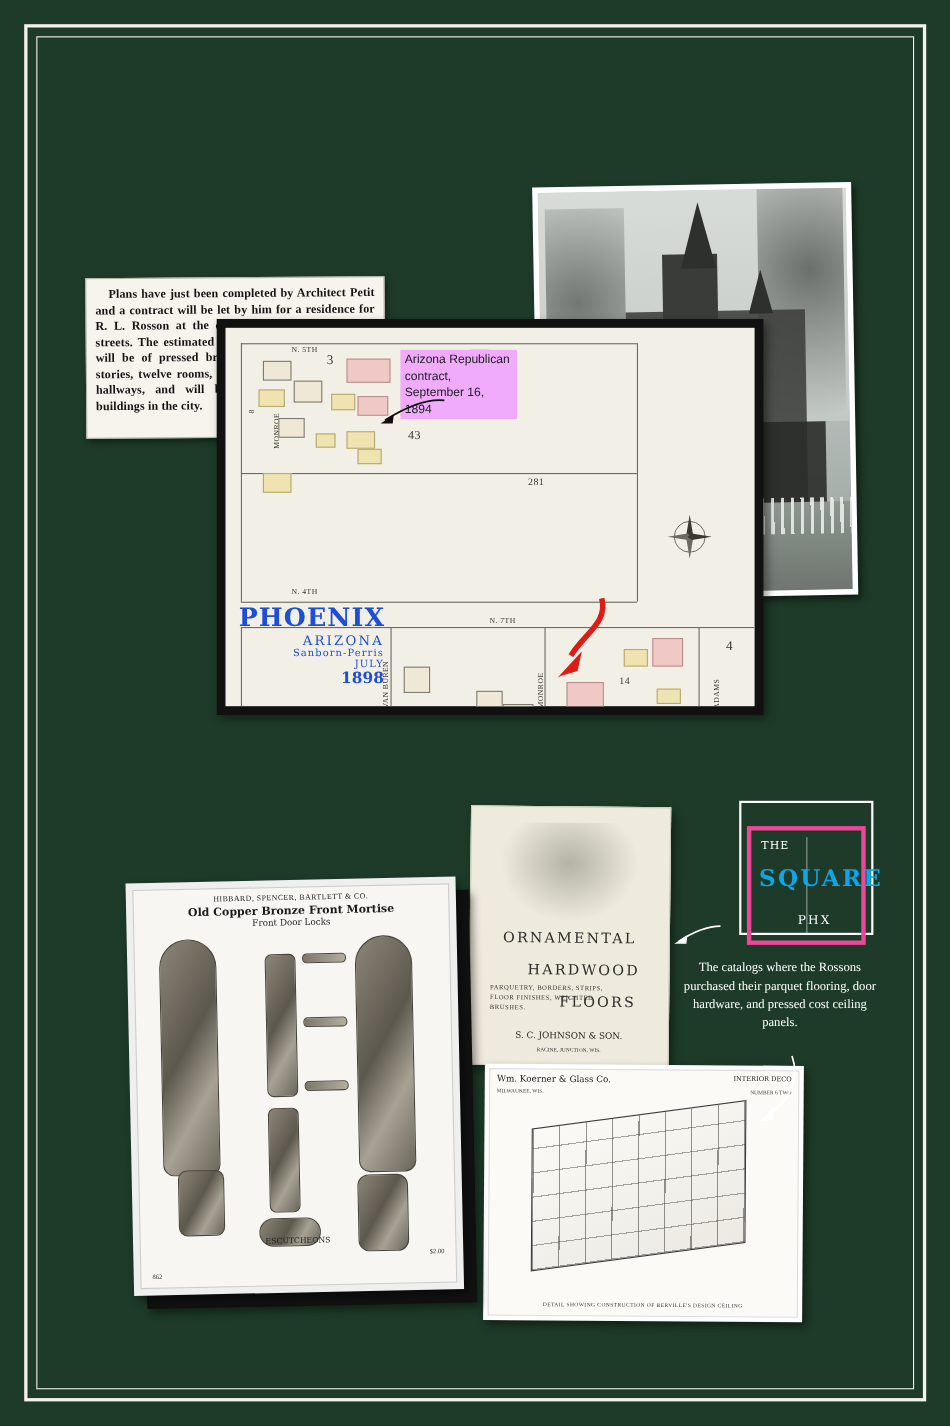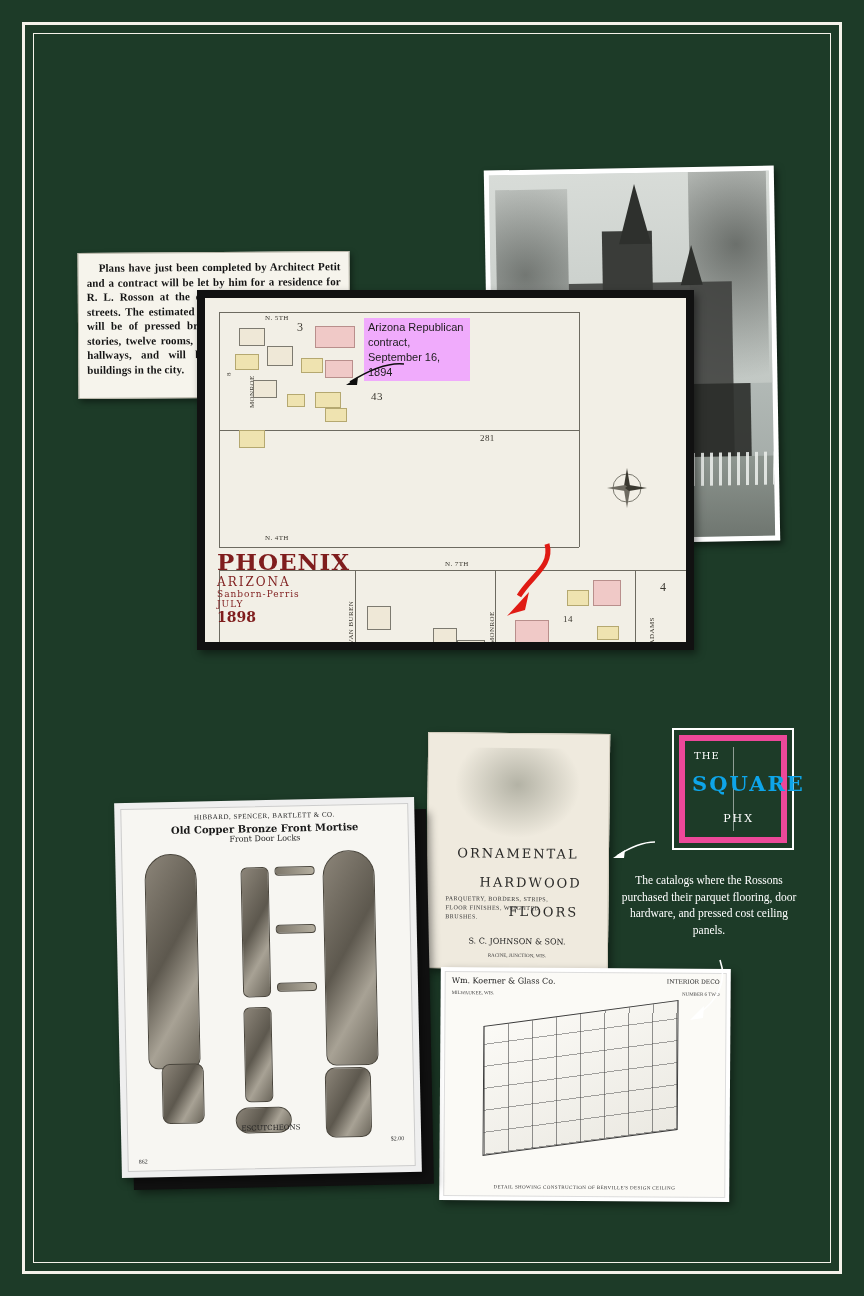--- a/index.html
+++ b/index.html
@@ -162,21 +162,21 @@
   .blk-yellow { background:#efe3b0; border-color:#b5a870; }
   .map-label {
     position:absolute;
     font-family:"Liberation Serif", serif;
     font-size:7px; color:#3a372f;
     letter-spacing:.4px;
   }
   .map-vlabel { transform: rotate(-90deg); transform-origin: left top; white-space:nowrap; }
   .phoenix-logo {
     position:absolute; left:12px; bottom:6px; width:132px; height:92px;
-    font-family:"DejaVu Serif", serif; color:#7f1d1d; text-align:left;
+    font-family:"DejaVu Serif", serif; color:#1d4ed8; text-align:right;
   }
   .phoenix-logo .p1 { font-size:23px; font-weight:bold; letter-spacing:1px; margin-top:4px;}
   .phoenix-logo .p2 { font-size:12px; letter-spacing:2px; }
   .phoenix-logo .p3 { font-size:9px; letter-spacing:1px; }
   .phoenix-logo .p4 { font-size:14px; font-weight:bold; }
   .compass {
     position:absolute; left:400px; top:168px; width:44px; height:44px;
   }
 
   
@@ -293,22 +293,23 @@
   
   .logo-box {
     position:absolute;
     left:672px; top:728px;
     width:122px; height:122px;
     border:2px solid #ffffff;
     padding:5px;
   }
   .logo-inner {
     width:100%; height:100%;
-    border:6px solid #ec4899;
+    border:4px solid #ec4899;
     position:relative;
+    margin-top:16px;
   }
   .logo-the {
     position:absolute; left:9px; top:9px;
     font-family:"DejaVu Serif", serif; font-size:10px; color:#fff; letter-spacing:1px;
   }
   .logo-square {
     position:absolute; left:7px; top:30px;
     font-family:"DejaVu Serif", serif; font-size:21px; font-weight:bold;
     color:#0ea5e9; letter-spacing:2px;
   }

